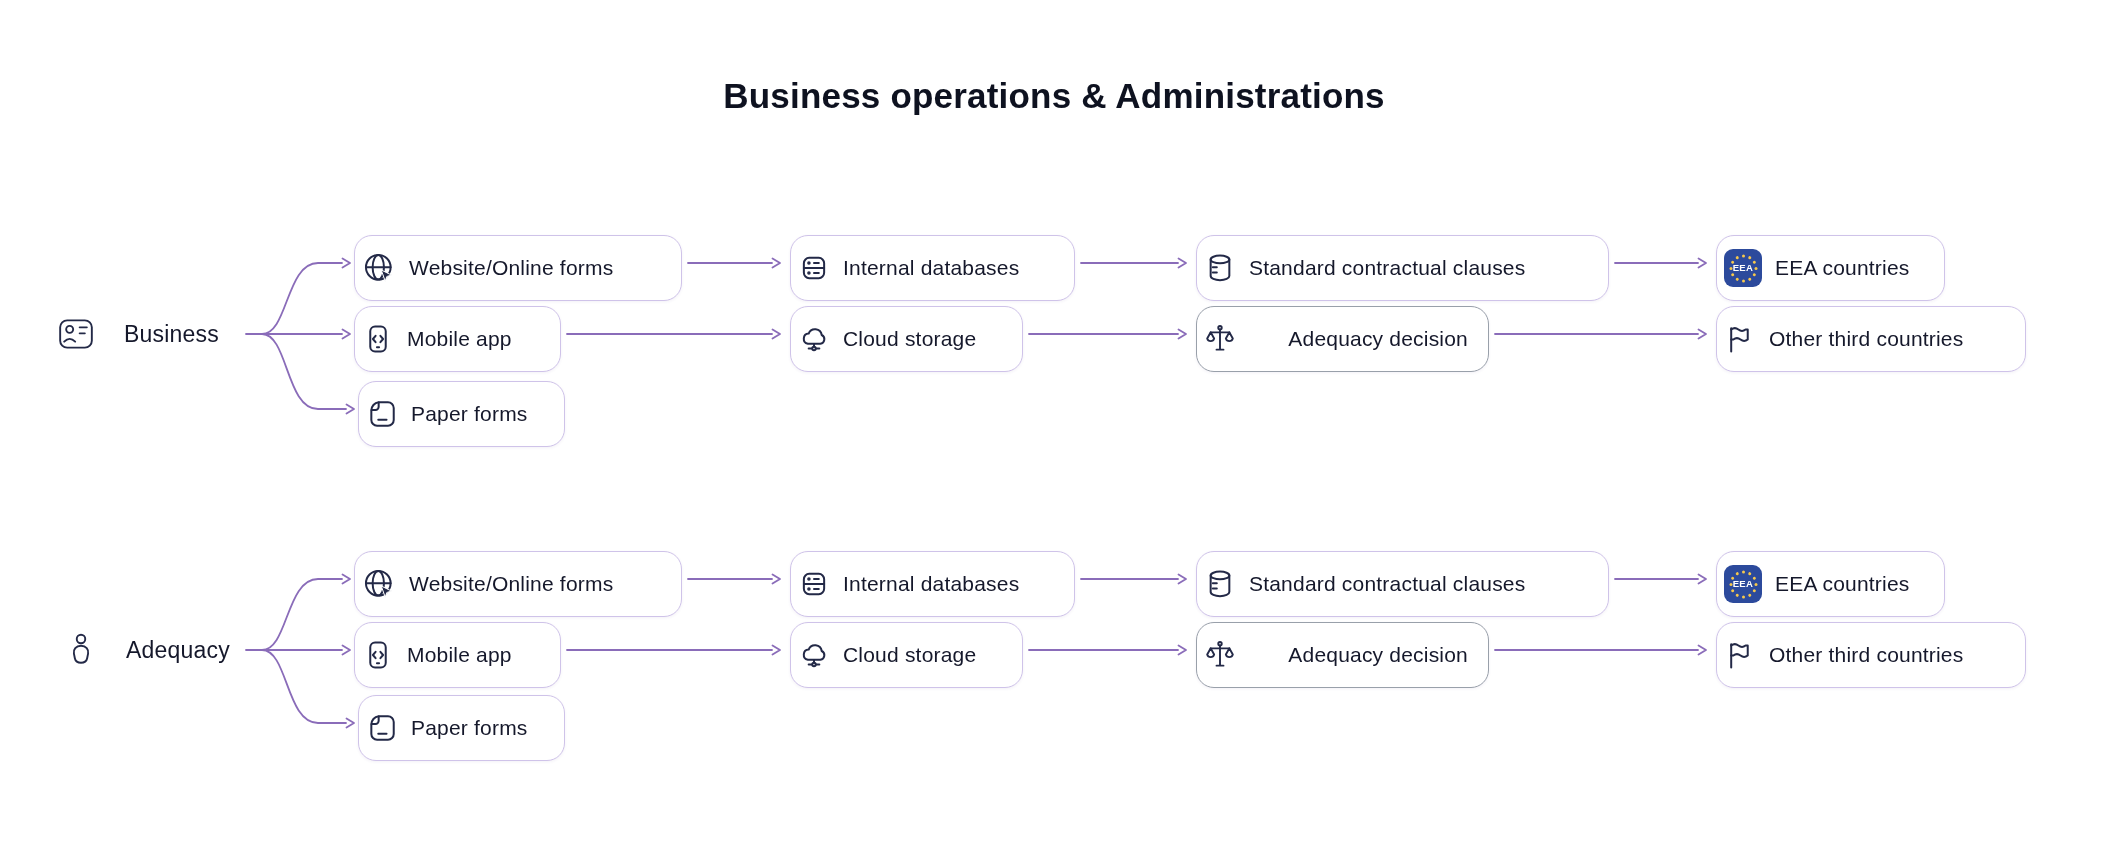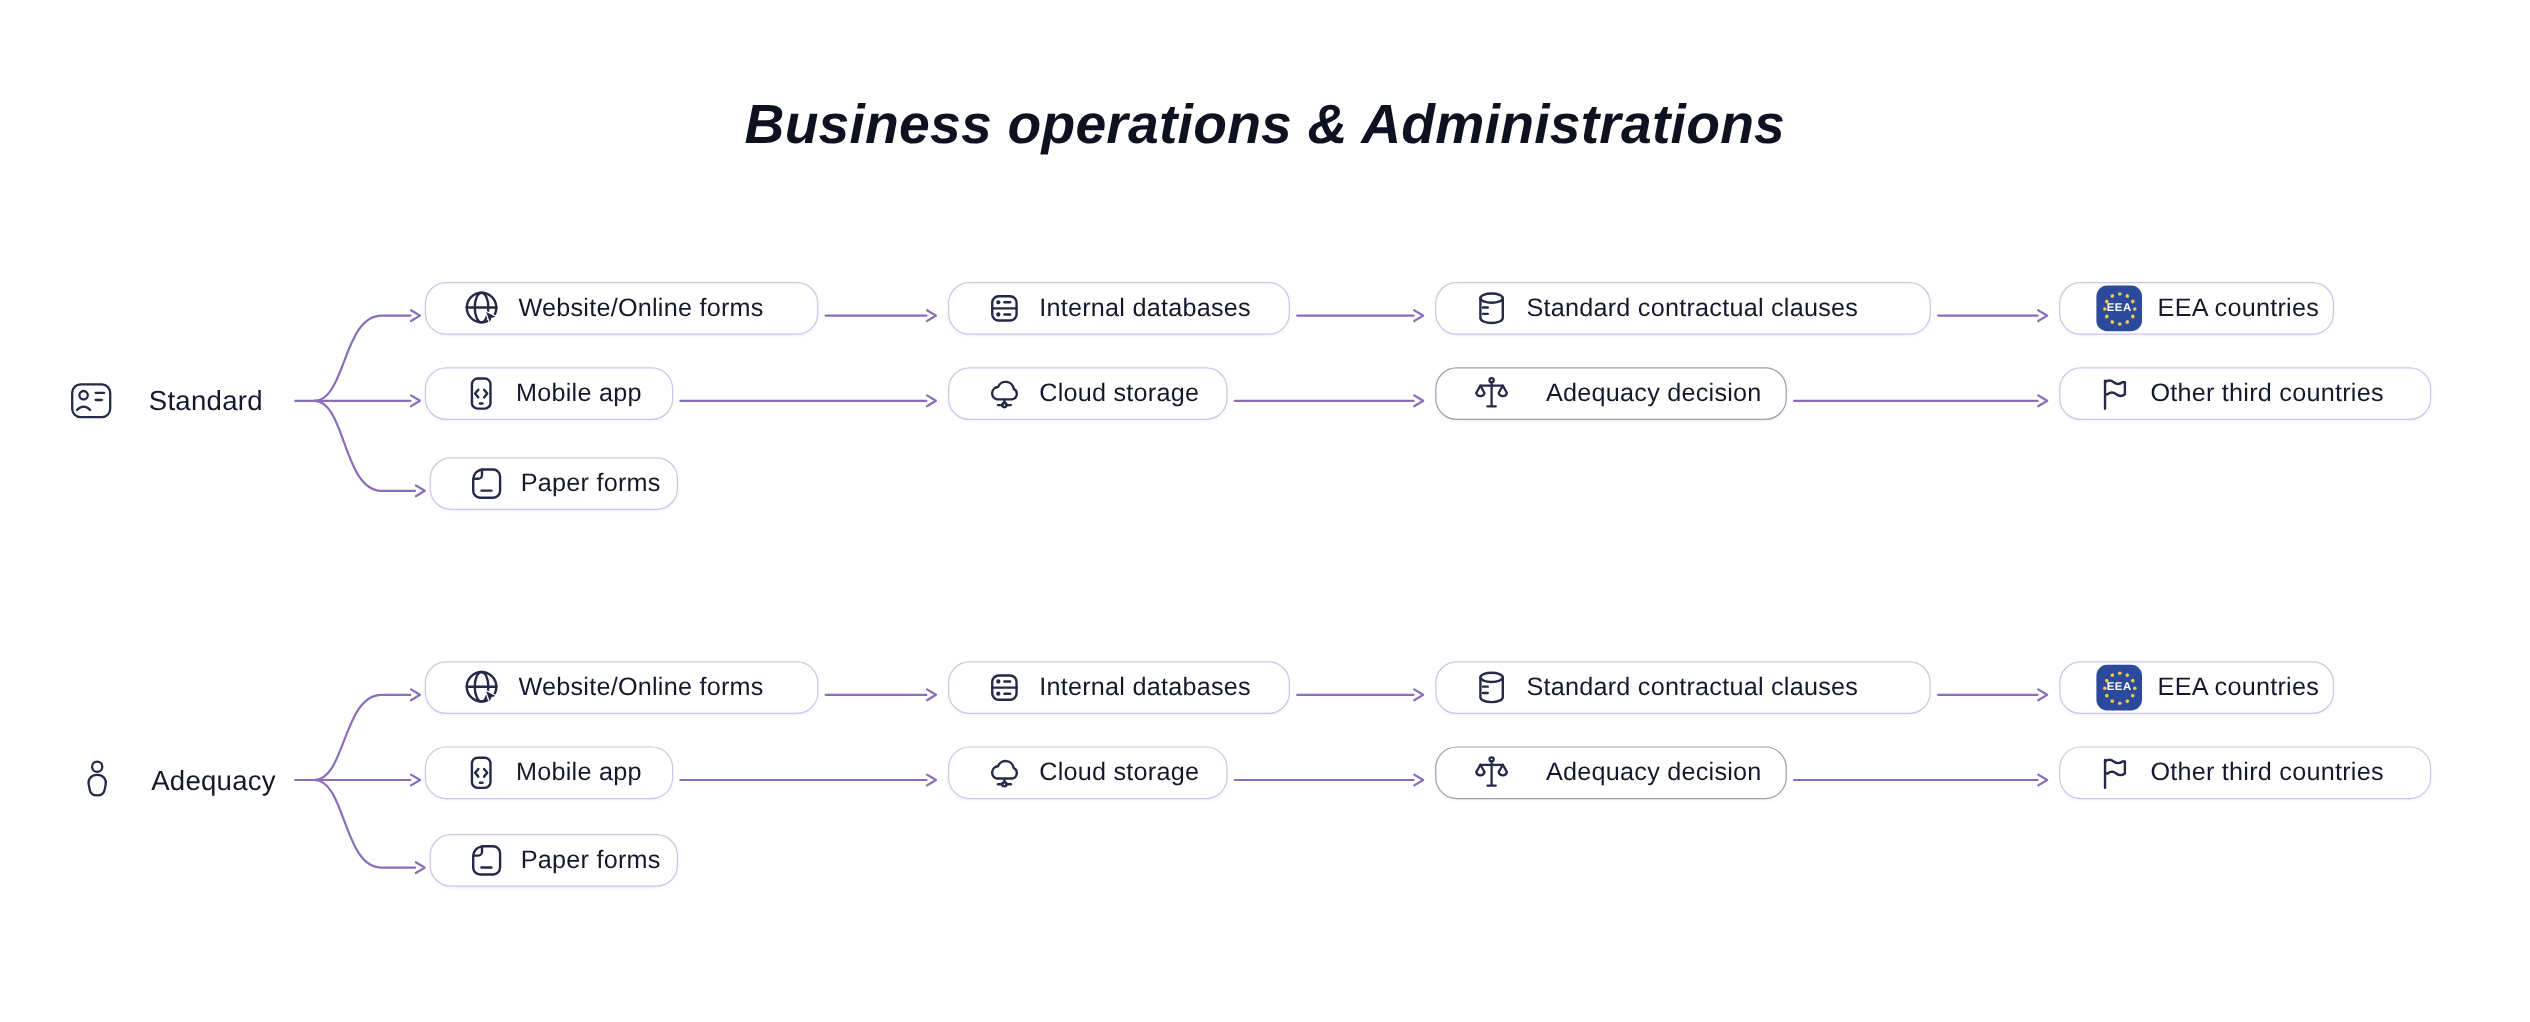--- a/index.html
+++ b/index.html
@@ -4,38 +4,37 @@
 <style>
   html,body{margin:0;padding:0;}
   body{
     width:2108px;height:852px;position:relative;overflow:hidden;
     background:#ffffff;
     font-family:"Liberation Sans", sans-serif;
   }
   .title{
     position:absolute;left:0;right:0;top:76px;
     text-align:center;
-    font-size:46px;font-weight:700;letter-spacing:.2px;
+    font-size:35px;font-weight:700;letter-spacing:.2px;
     color:var(--color-title,#0e1220);
-    font-style:italic;
   }
   svg.connectors{
     position:absolute;left:0;top:0;width:2108px;height:852px;
     pointer-events:none;
   }
   svg.connectors path{
     fill:none;
     stroke:var(--color-connector,#8a6cb9);
     stroke-width:1.8;
     stroke-linecap:round;stroke-linejoin:round;
   }
   .node{
-    position:absolute;height:44px;box-sizing:border-box;
+    position:absolute;height:66px;box-sizing:border-box;
     display:flex;align-items:center;gap:13px;
-    padding:0 20px 0 30px;
+    padding:0 20px 0 7px;
     background:#fff;
     border:1.4px solid var(--color-border,#cfc3e9);
     border-radius:18px;
     box-shadow:0 1px 3px rgba(80,60,140,.07);
     white-space:nowrap;
   }
   .node.gray{border-color:var(--color-border-gray,#99a0aa);justify-content:space-between;}
   .nlabel{
     font-size:21px;color:var(--color-text,#15182b);letter-spacing:.2px;
   }
@@ -127,21 +126,21 @@
 <div class="source" style="left:56px;top:306px">
   <span class="nicon">
     <svg width="40" height="40" viewBox="0 0 24 24" fill="none" stroke="currentColor" stroke-width="1.9" stroke-linecap="round" stroke-linejoin="round">
       <rect x="2.5" y="3.8" width="19" height="16.4" rx="4.2"></rect>
       <circle cx="8.2" cy="9.2" r="2.1"></circle>
       <path d="M4.9,16.6 q3.3,-3.4 6.6,0"></path>
       <path d="M14.2,8 h4.3"></path>
       <path d="M14.2,11.6 h3.1"></path>
     </svg>
   </span>
-  <span class="slabel">Standard</span>
+  <span class="slabel">Business</span>
 </div>
 
 <div class="node" style="left:354px;top:235px;width:328px">
   <span class="nicon">
     <svg width="34" height="34" viewBox="0 0 24 24" fill="none" stroke="currentColor" stroke-width="2" stroke-linecap="round">
       <circle cx="11.5" cy="11.5" r="8.7"></circle>
       <ellipse cx="11.5" cy="11.5" rx="4" ry="8.7"></ellipse>
       <path d="M2.8,11.5 h17.4"></path>
       <path d="M13.6,13.4 l7.2,3.6 -3.3,1 -1.1,3.3 -2.8,-7.9 z" fill="currentColor" stroke="#ffffff" stroke-width="1"></path>
     </svg>

